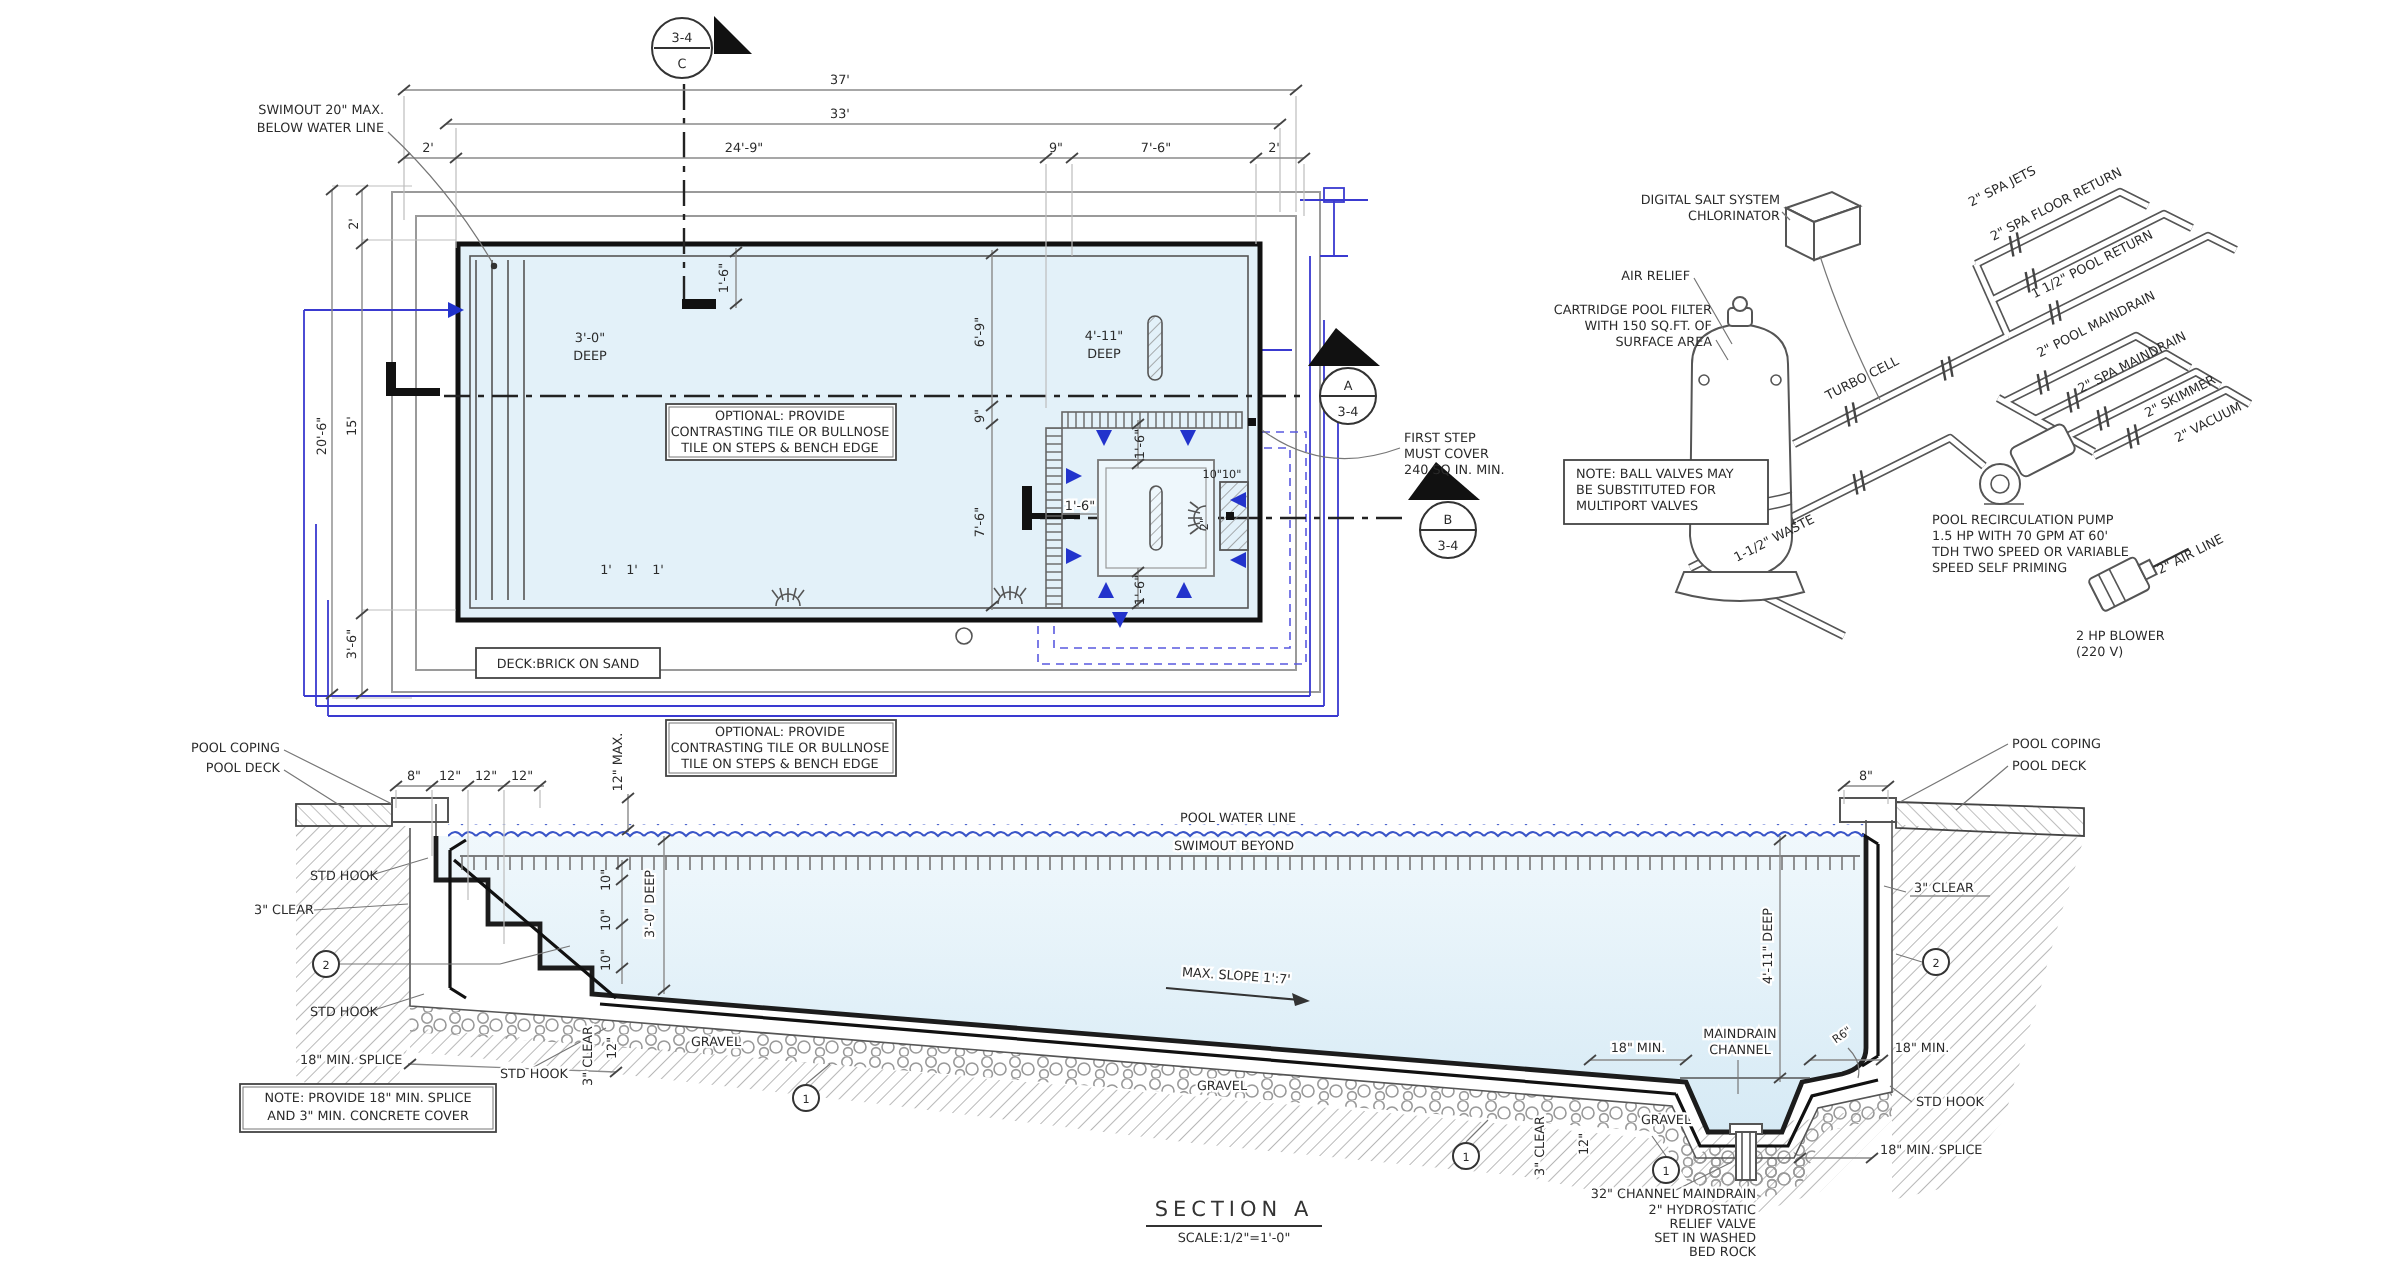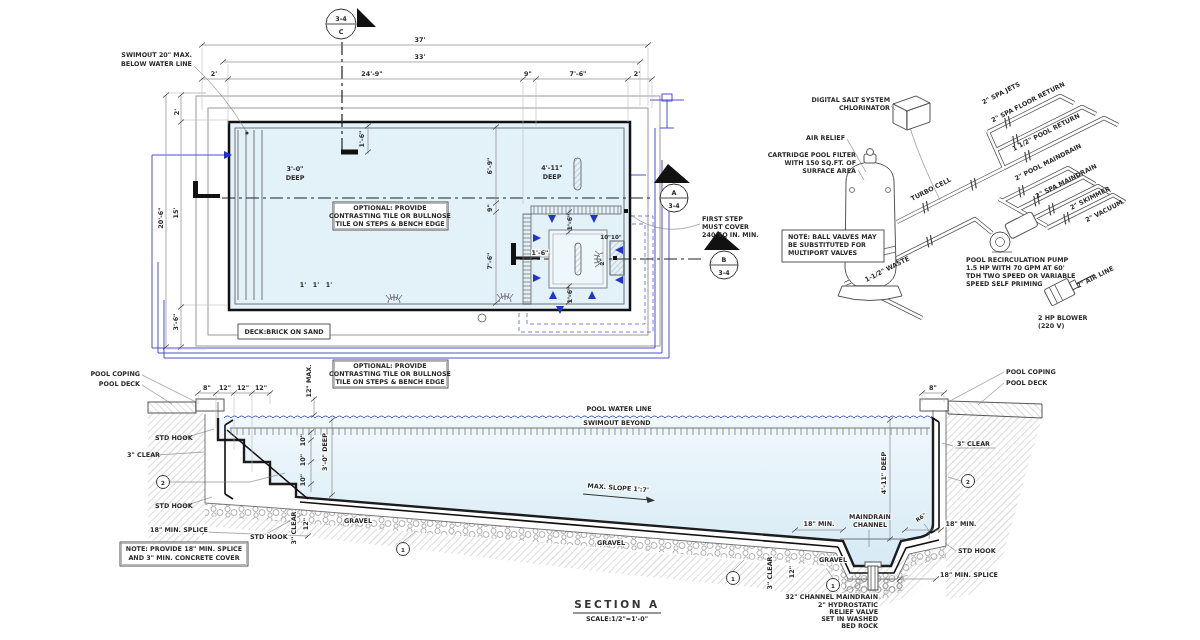--- a/index.html
+++ b/index.html
@@ -1,16 +1,16 @@
 <!DOCTYPE html>
 <html><head>
 <meta charset="utf-8">
 <style>
   html,body{margin:0;padding:0;background:#fff;}
-  .stage{position:relative;width:1200px;height:640px;background:#fff;overflow:hidden;font-weight:bold;}
+  .stage{position:relative;width:1200px;height:640px;background:#fff;overflow:hidden;}
   svg text{font-family:"DejaVu Sans",sans-serif;}
   .tx{font-size:6.4px;fill:#2b2b2b;}
   .t5{font-size:5.6px;fill:#2b2b2b;}
   .hl{paint-order:stroke;stroke:#fff;stroke-width:2.2px;}
   .ttl{font-size:10.5px;letter-spacing:2.5px;fill:#333;}
   .ext{stroke:#bdbdbd;stroke-width:0.6;fill:none;}
   .dln{stroke:#8a8a8a;stroke-width:0.7;fill:none;}
   .thin{stroke:#555;stroke-width:0.8;fill:none;}
   .med{stroke:#333;stroke-width:1.1;fill:none;}
   .thick{stroke:#1c1c1c;stroke-width:2.4;fill:none;}

